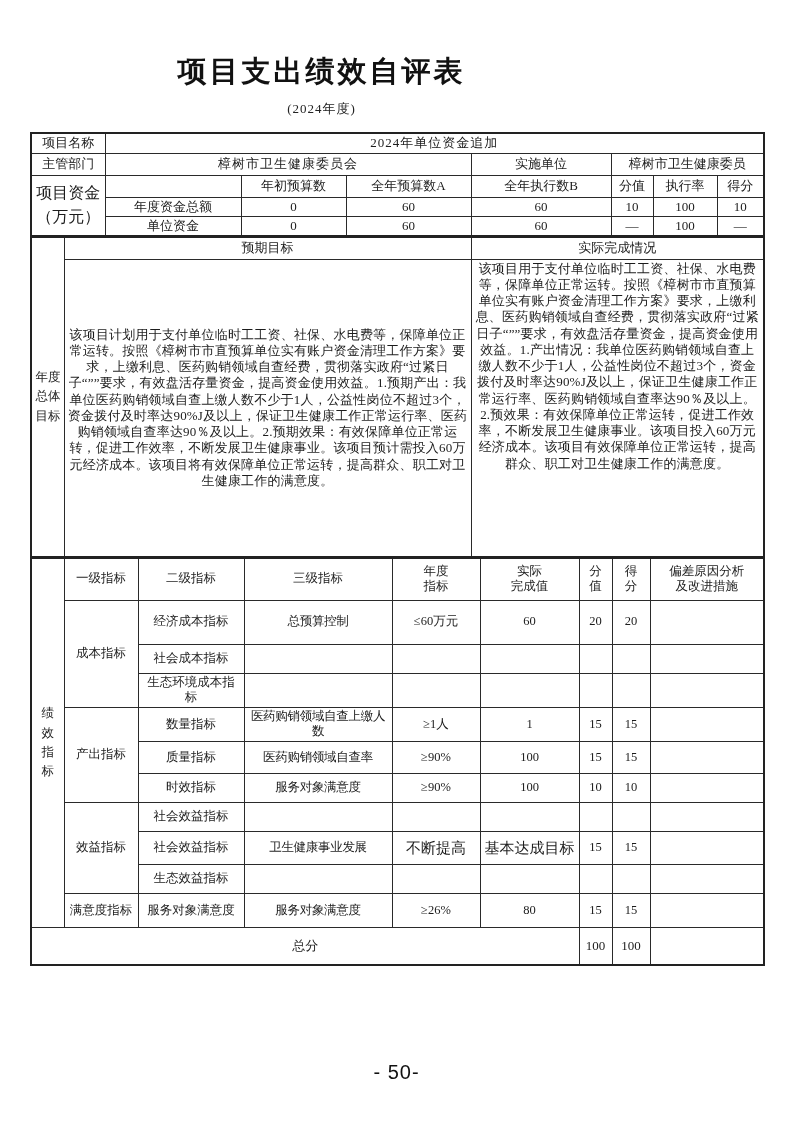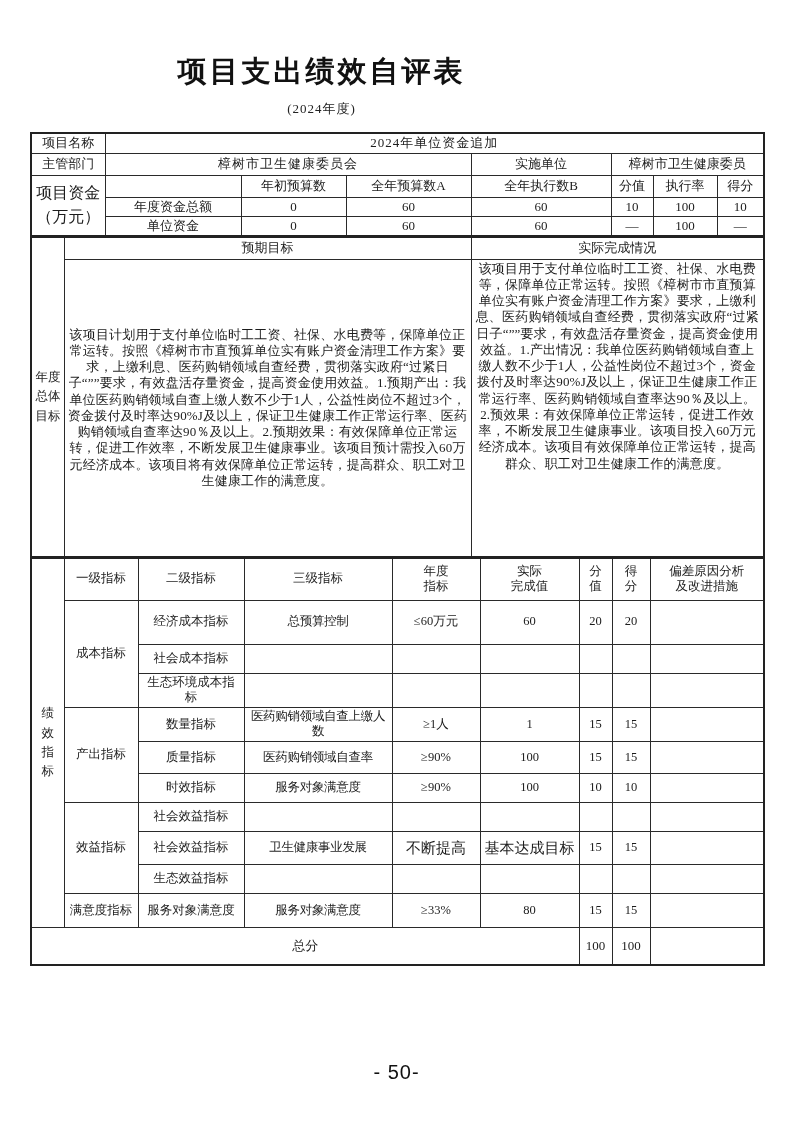--- a/index.html
+++ b/index.html
@@ -265,21 +265,21 @@
         <td class="act"></td>
         <td></td>
         <td></td>
         <td></td>
       </tr>
 
       <tr class="r" style="height:34px">
         <td>满意度指标</td>
         <td>服务对象满意度</td>
         <td class="lv3">服务对象满意度</td>
-        <td class="tgt">≥33%</td>
+        <td class="tgt">≥26%</td>
         <td class="act">80</td>
         <td>15</td>
         <td>15</td>
         <td></td>
       </tr>
 
       <tr class="total-row">
         <td colspan="6">总分</td>
         <td>100</td>
         <td>100</td>

